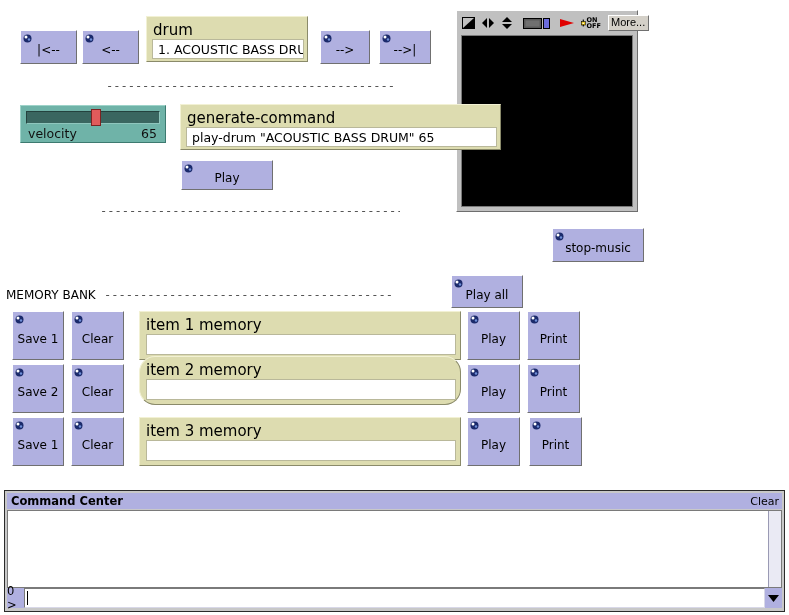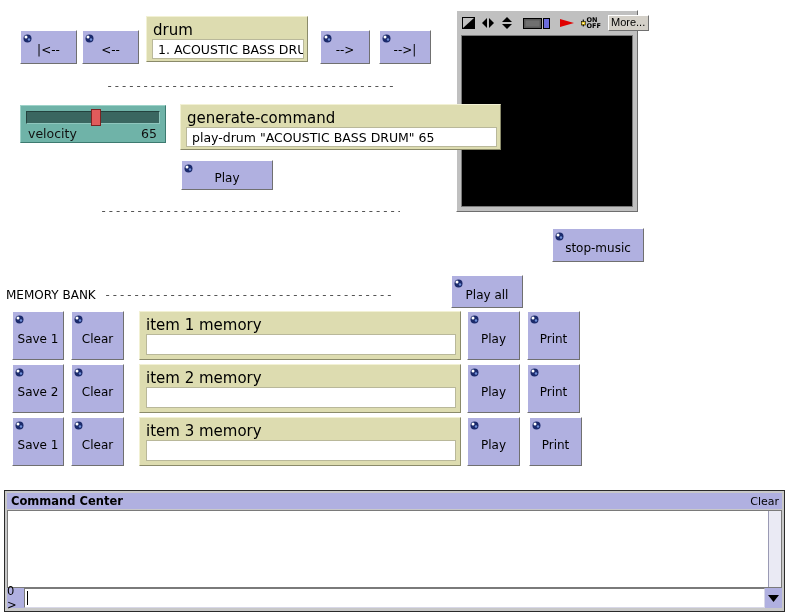--- a/index.html
+++ b/index.html
@@ -515,21 +515,21 @@
 <div class="mbtn" style="left:71px; top:364px; width:53px; height:49px;">
   <span class="halo">
     <svg width="9" height="9" viewBox="0 0 9 9">
         <circle cx="4.5" cy="4.5" r="4" fill="#1b2a6b"></circle>
         <circle cx="3" cy="3" r="1.5" fill="#ffffff"></circle>
         <circle cx="6" cy="5.5" r="1.2" fill="#6f8fd8"></circle>
       </svg>
   </span>
   <span class="lbl">Clear</span>
 </div>
-<div class="panel" style="left:139px; top:364px; width:322px; height:49px;">
+<div class="panel" style="left:139px; top:356px; width:322px; height:49px;border-radius:16px;">
   <span class="ptitle">item 2 memory</span>
   <span class="pfield" style="left:6px; top:22px; width:310px; height:21px;"></span>
 </div>
 <div class="mbtn" style="left:467px; top:364px; width:53px; height:49px;">
   <span class="halo">
     <svg width="9" height="9" viewBox="0 0 9 9">
         <circle cx="4.5" cy="4.5" r="4" fill="#1b2a6b"></circle>
         <circle cx="3" cy="3" r="1.5" fill="#ffffff"></circle>
         <circle cx="6" cy="5.5" r="1.2" fill="#6f8fd8"></circle>
       </svg>

